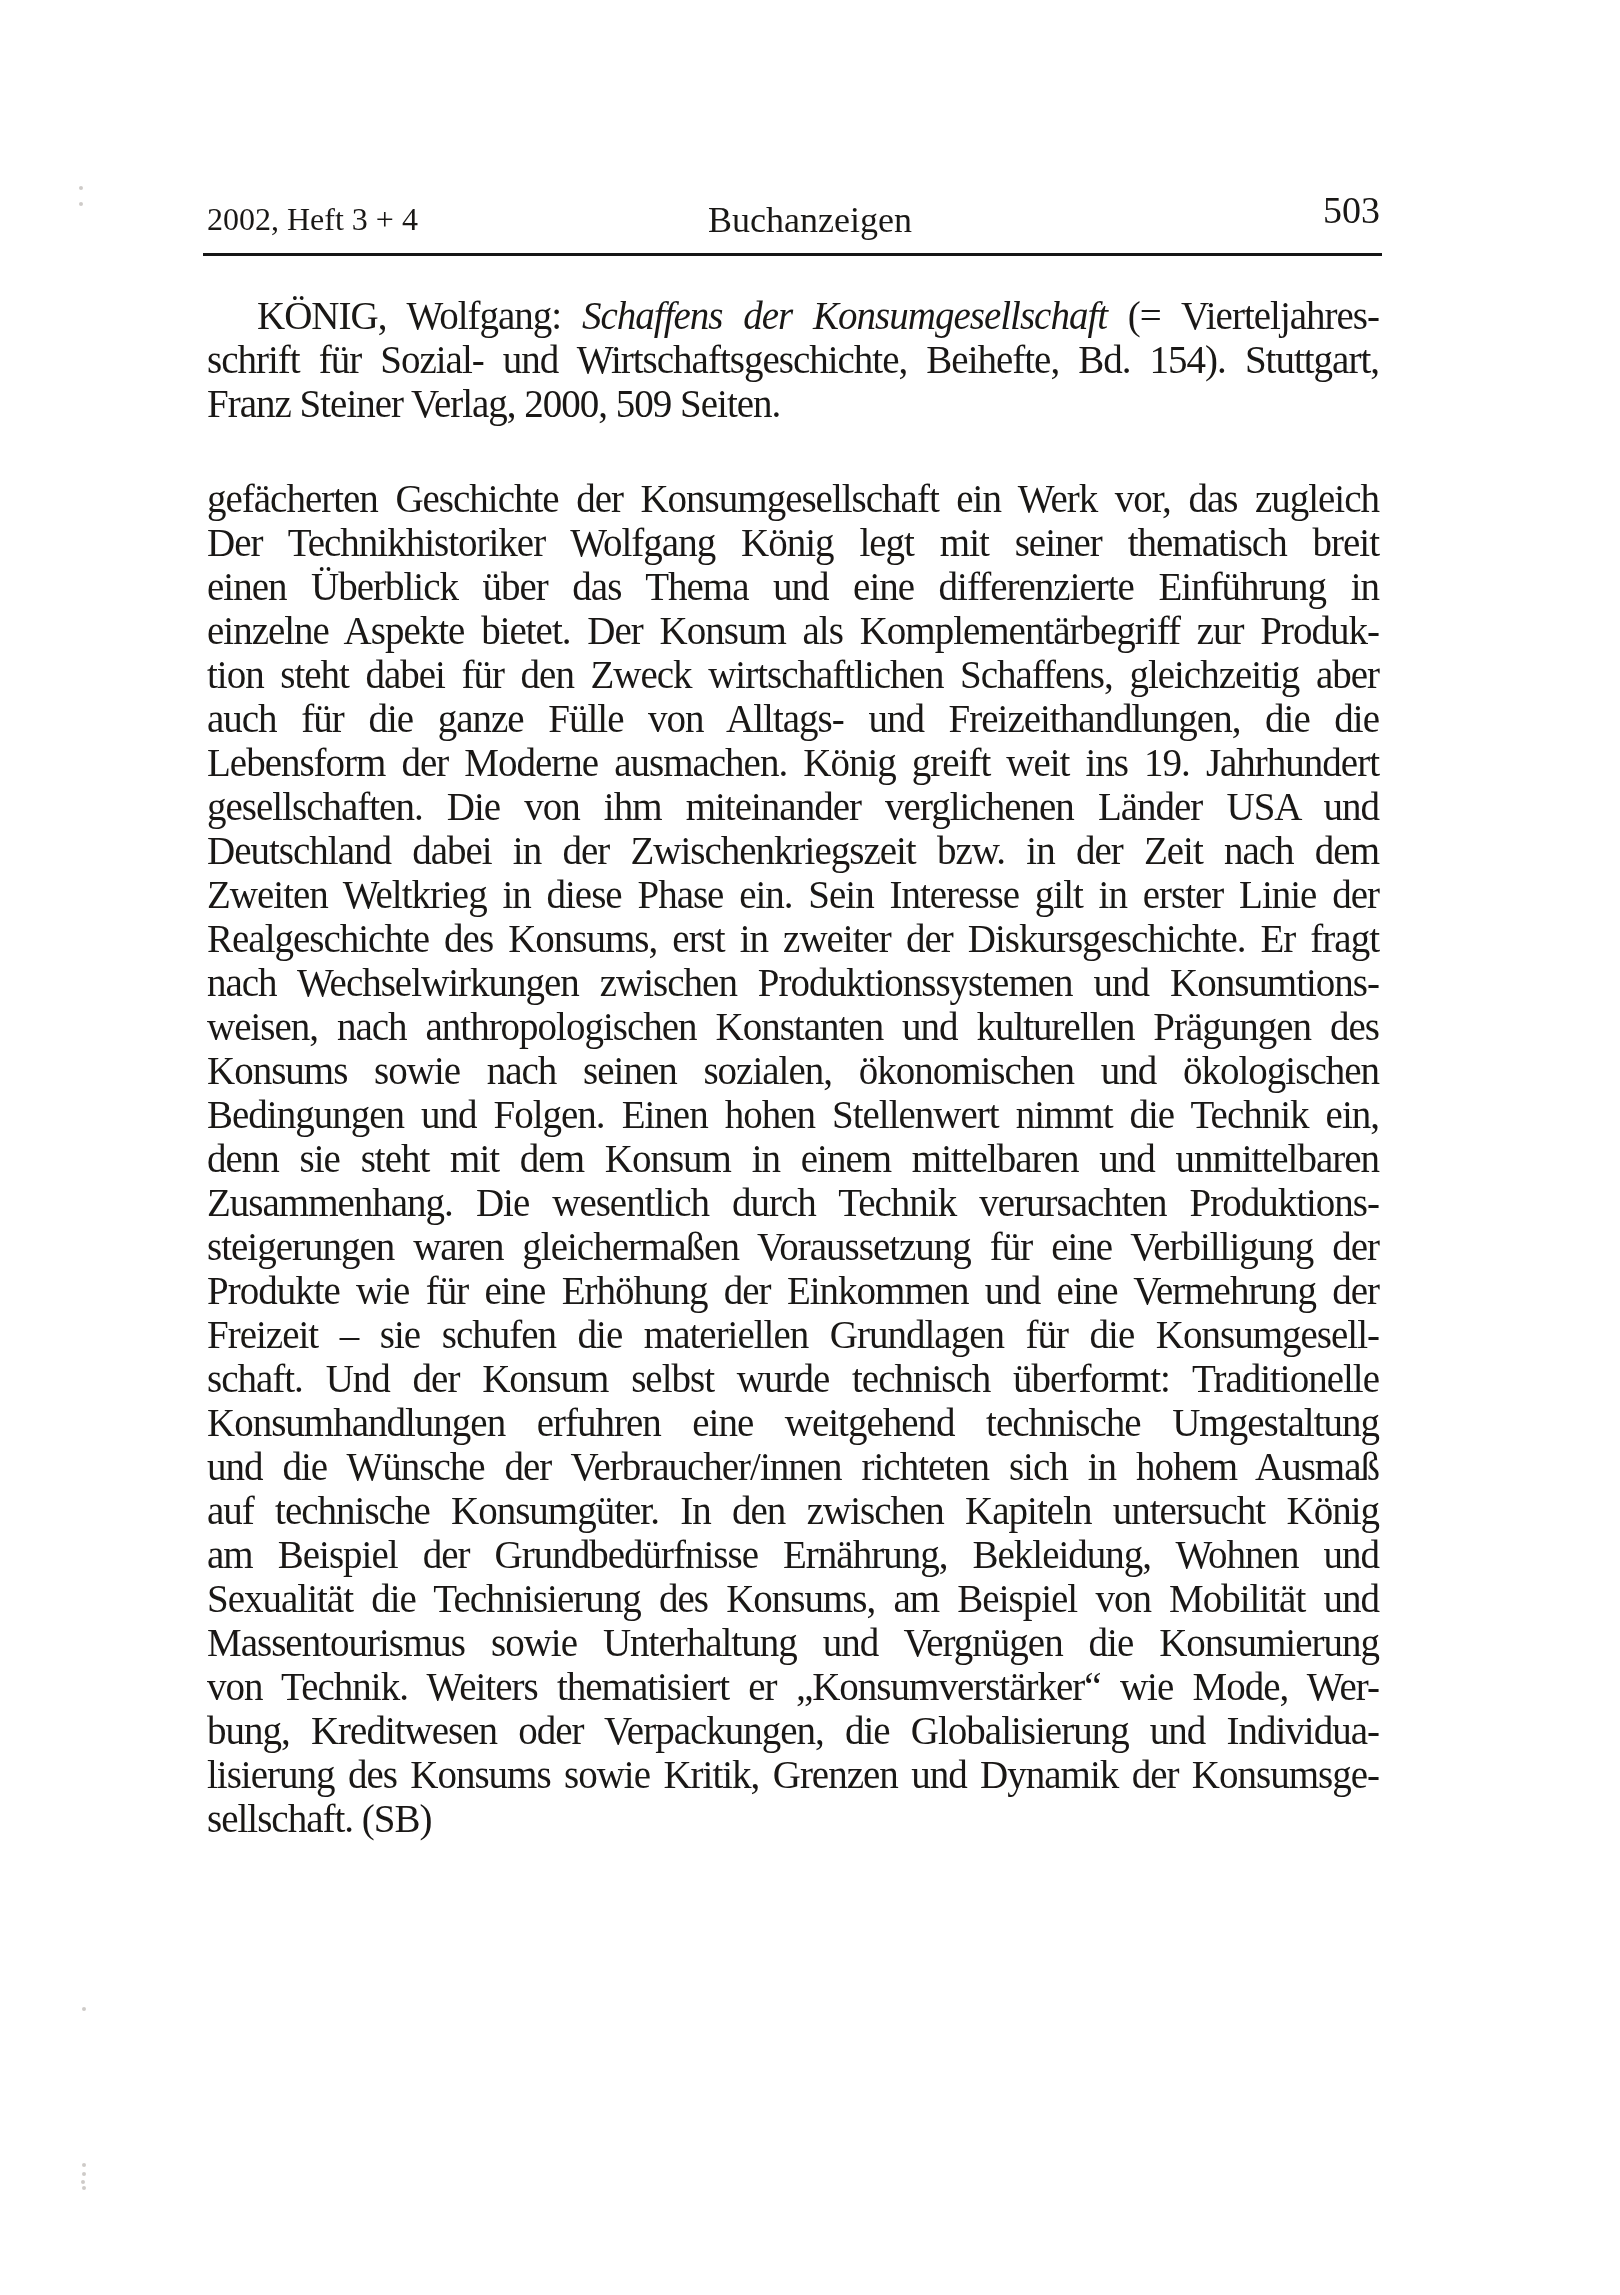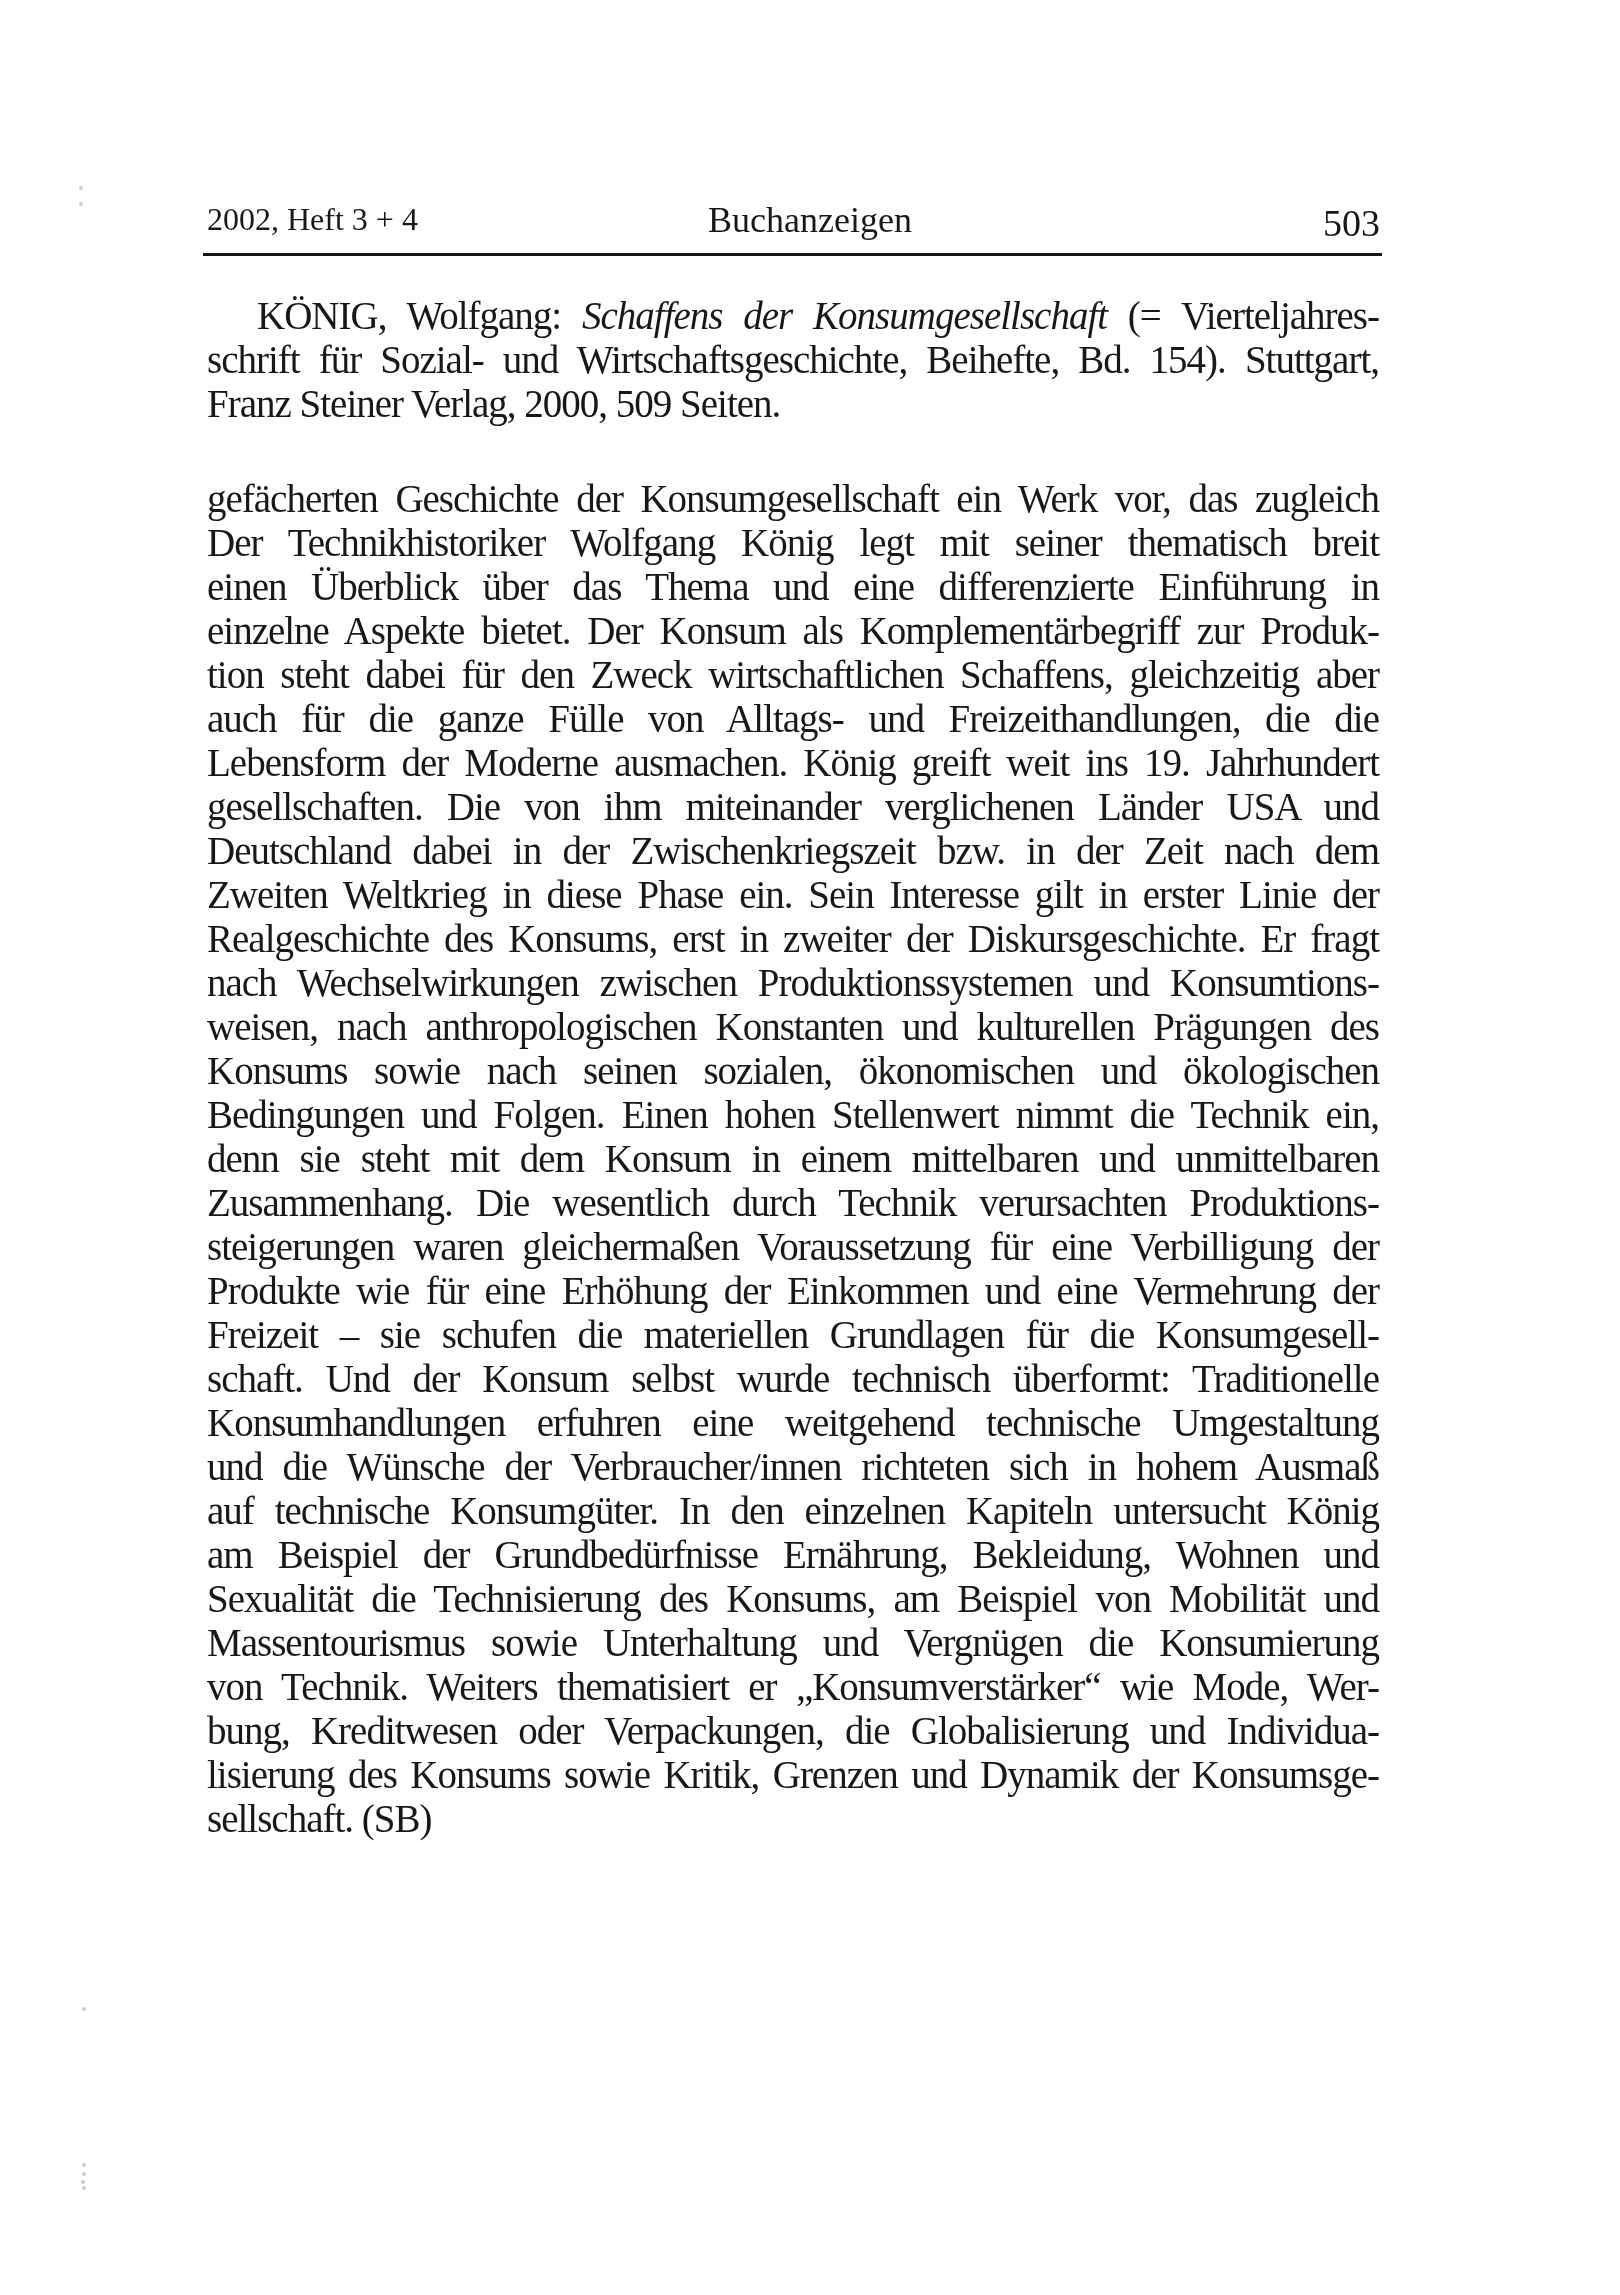--- a/index.html
+++ b/index.html
@@ -10,21 +10,21 @@
     font-family: "Liberation Serif", "DejaVu Serif", serif;
     position: relative;
     overflow: hidden;
   }
   .page { position: absolute; inset: 0; }
 
   
   .running-head-item { position: absolute; white-space: nowrap; }
   .issue   { left: 207px; top: 203px; font-size: 32px; line-height: 32px; }
   .section { left: 810px; top: 204px; font-size: 36px; line-height: 32px; transform: translateX(-50%); }
-  .pageno  { right: 241px; top: 204px; font-size: 38px; line-height: 38px; }
+  .pageno  { right: 241px; top: 191px; font-size: 38px; line-height: 38px; }
 
   .rule {
     position: absolute; left: 203px; top: 253px;
     width: 1179px; height: 3.2px;
     background: var(--rule, #161616);
   }
 
   
   .textblock {
     position: absolute; left: 207px; width: 1172px;
@@ -84,21 +84,21 @@
       <div class="line">Konsums sowie nach seinen sozialen, ökonomischen und ökologischen</div>
       <div class="line">Bedingungen und Folgen. Einen hohen Stellenwert nimmt die Technik ein,</div>
       <div class="line">denn sie steht mit dem Konsum in einem mittelbaren und unmittelbaren</div>
       <div class="line">Zusammenhang. Die wesentlich durch Technik verursachten Produktions-</div>
       <div class="line">steigerungen waren gleichermaßen Voraussetzung für eine Verbilligung der</div>
       <div class="line">Produkte wie für eine Erhöhung der Einkommen und eine Vermehrung der</div>
       <div class="line">Freizeit – sie schufen die materiellen Grundlagen für die Konsumgesell-</div>
       <div class="line">schaft. Und der Konsum selbst wurde technisch überformt: Traditionelle</div>
       <div class="line">Konsumhandlungen erfuhren eine weitgehend technische Umgestaltung</div>
       <div class="line">und die Wünsche der Verbraucher/innen richteten sich in hohem Ausmaß</div>
-      <div class="line">auf technische Konsumgüter. In den einzelnen Kapiteln untersucht König</div>
+      <div class="line">auf technische Konsumgüter. In den zwischen Kapiteln untersucht König</div>
       <div class="line">am Beispiel der Grundbedürfnisse Ernährung, Bekleidung, Wohnen und</div>
       <div class="line">Sexualität die Technisierung des Konsums, am Beispiel von Mobilität und</div>
       <div class="line">Massentourismus sowie Unterhaltung und Vergnügen die Konsumierung</div>
       <div class="line">von Technik. Weiters thematisiert er „Konsumverstärker“ wie Mode, Wer-</div>
       <div class="line">bung, Kreditwesen oder Verpackungen, die Globalisierung und Individua-</div>
       <div class="line">lisierung des Konsums sowie Kritik, Grenzen und Dynamik der Konsumsge-</div>
       <div class="line last">sellschaft. (SB)</div>
     </div>
 
 <span class="dot" style="left: 79px; top: 186px; background: rgb(189, 186, 182);"></span>

